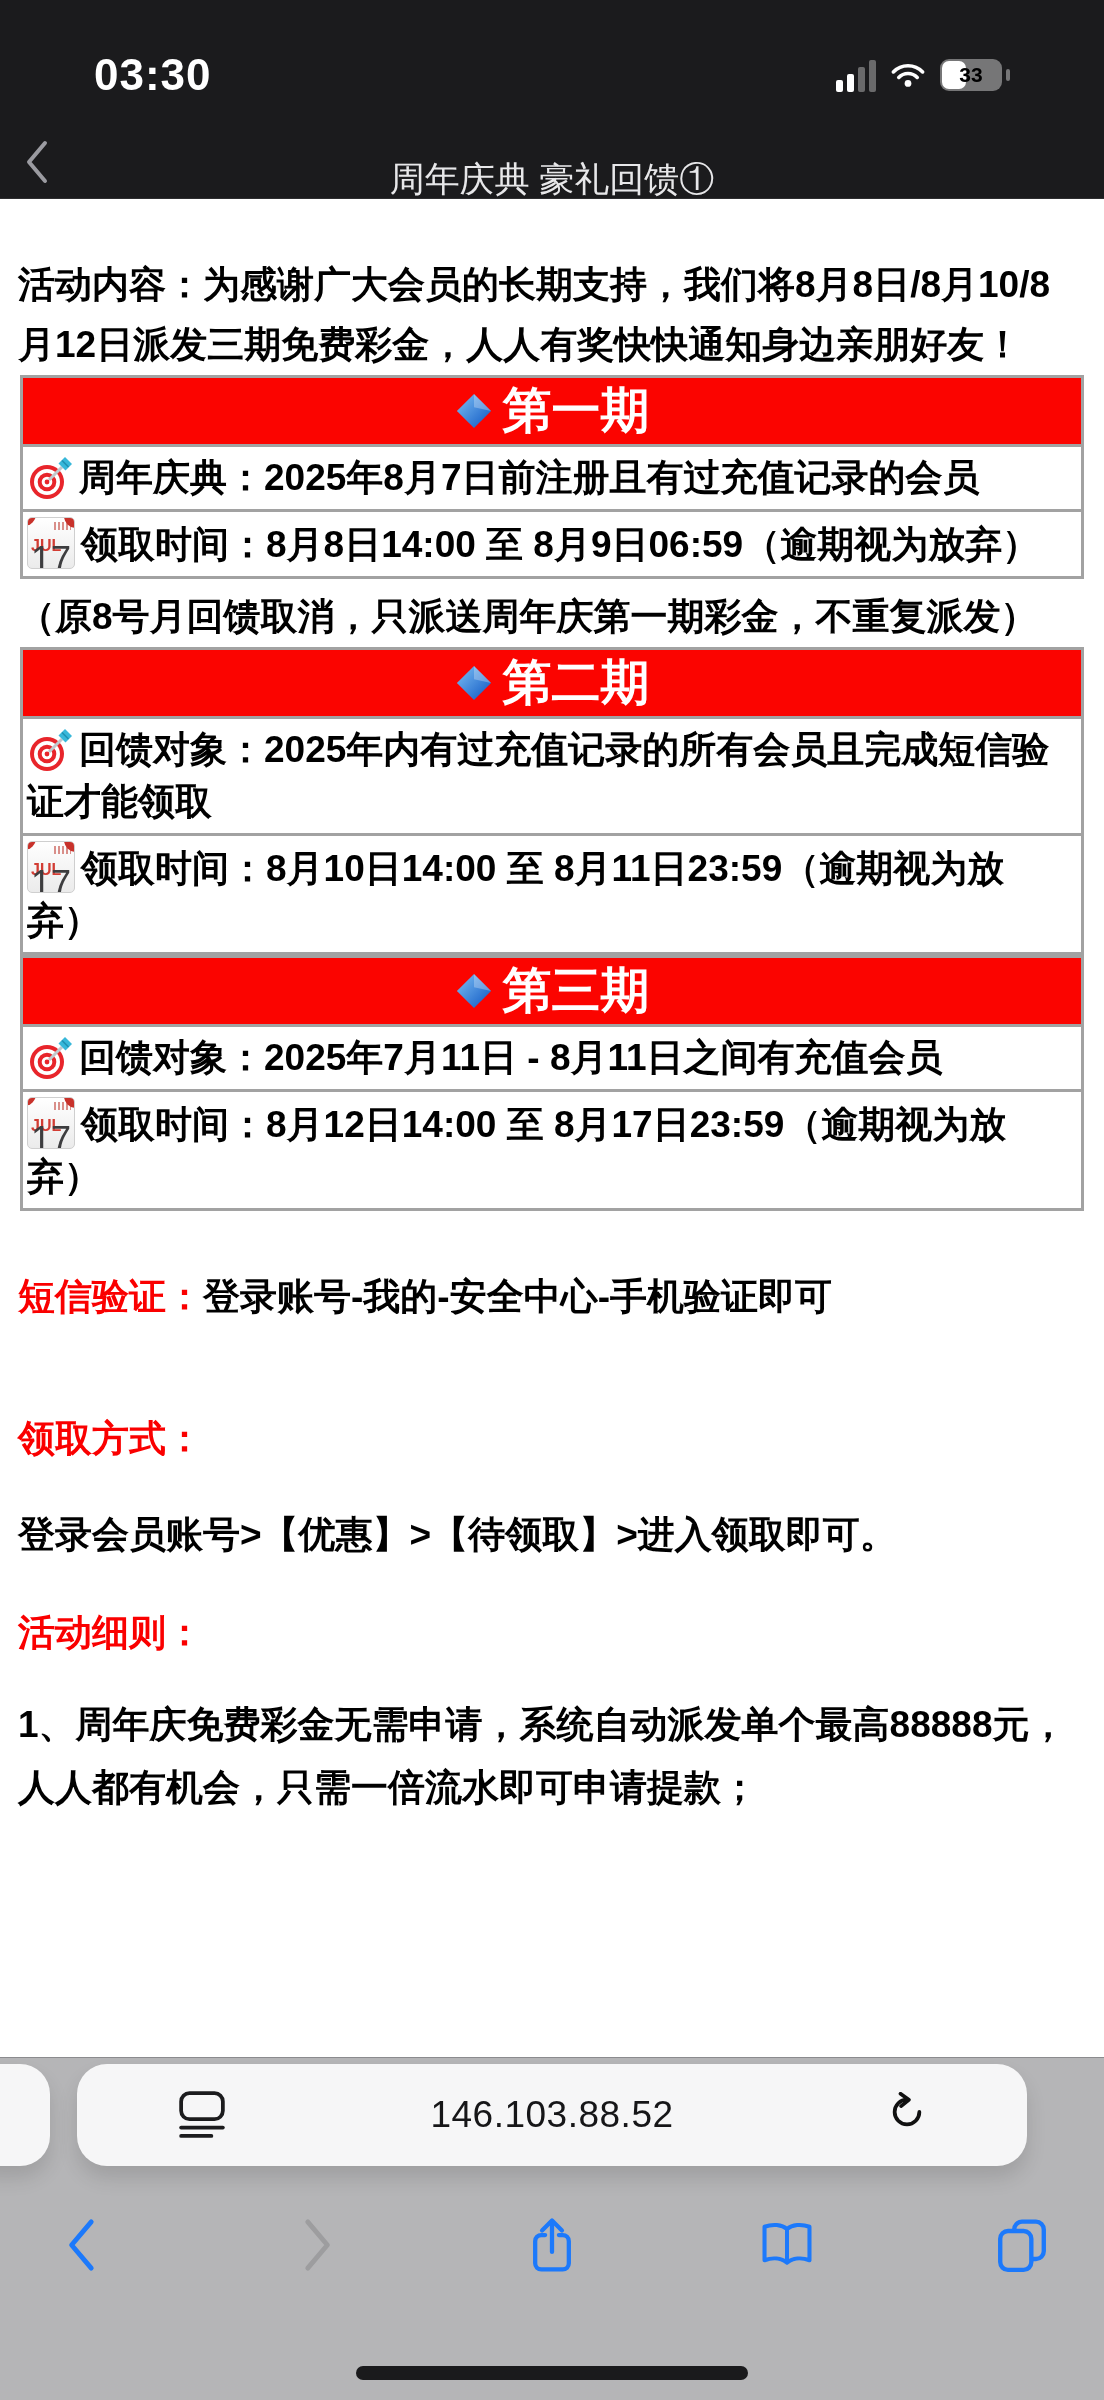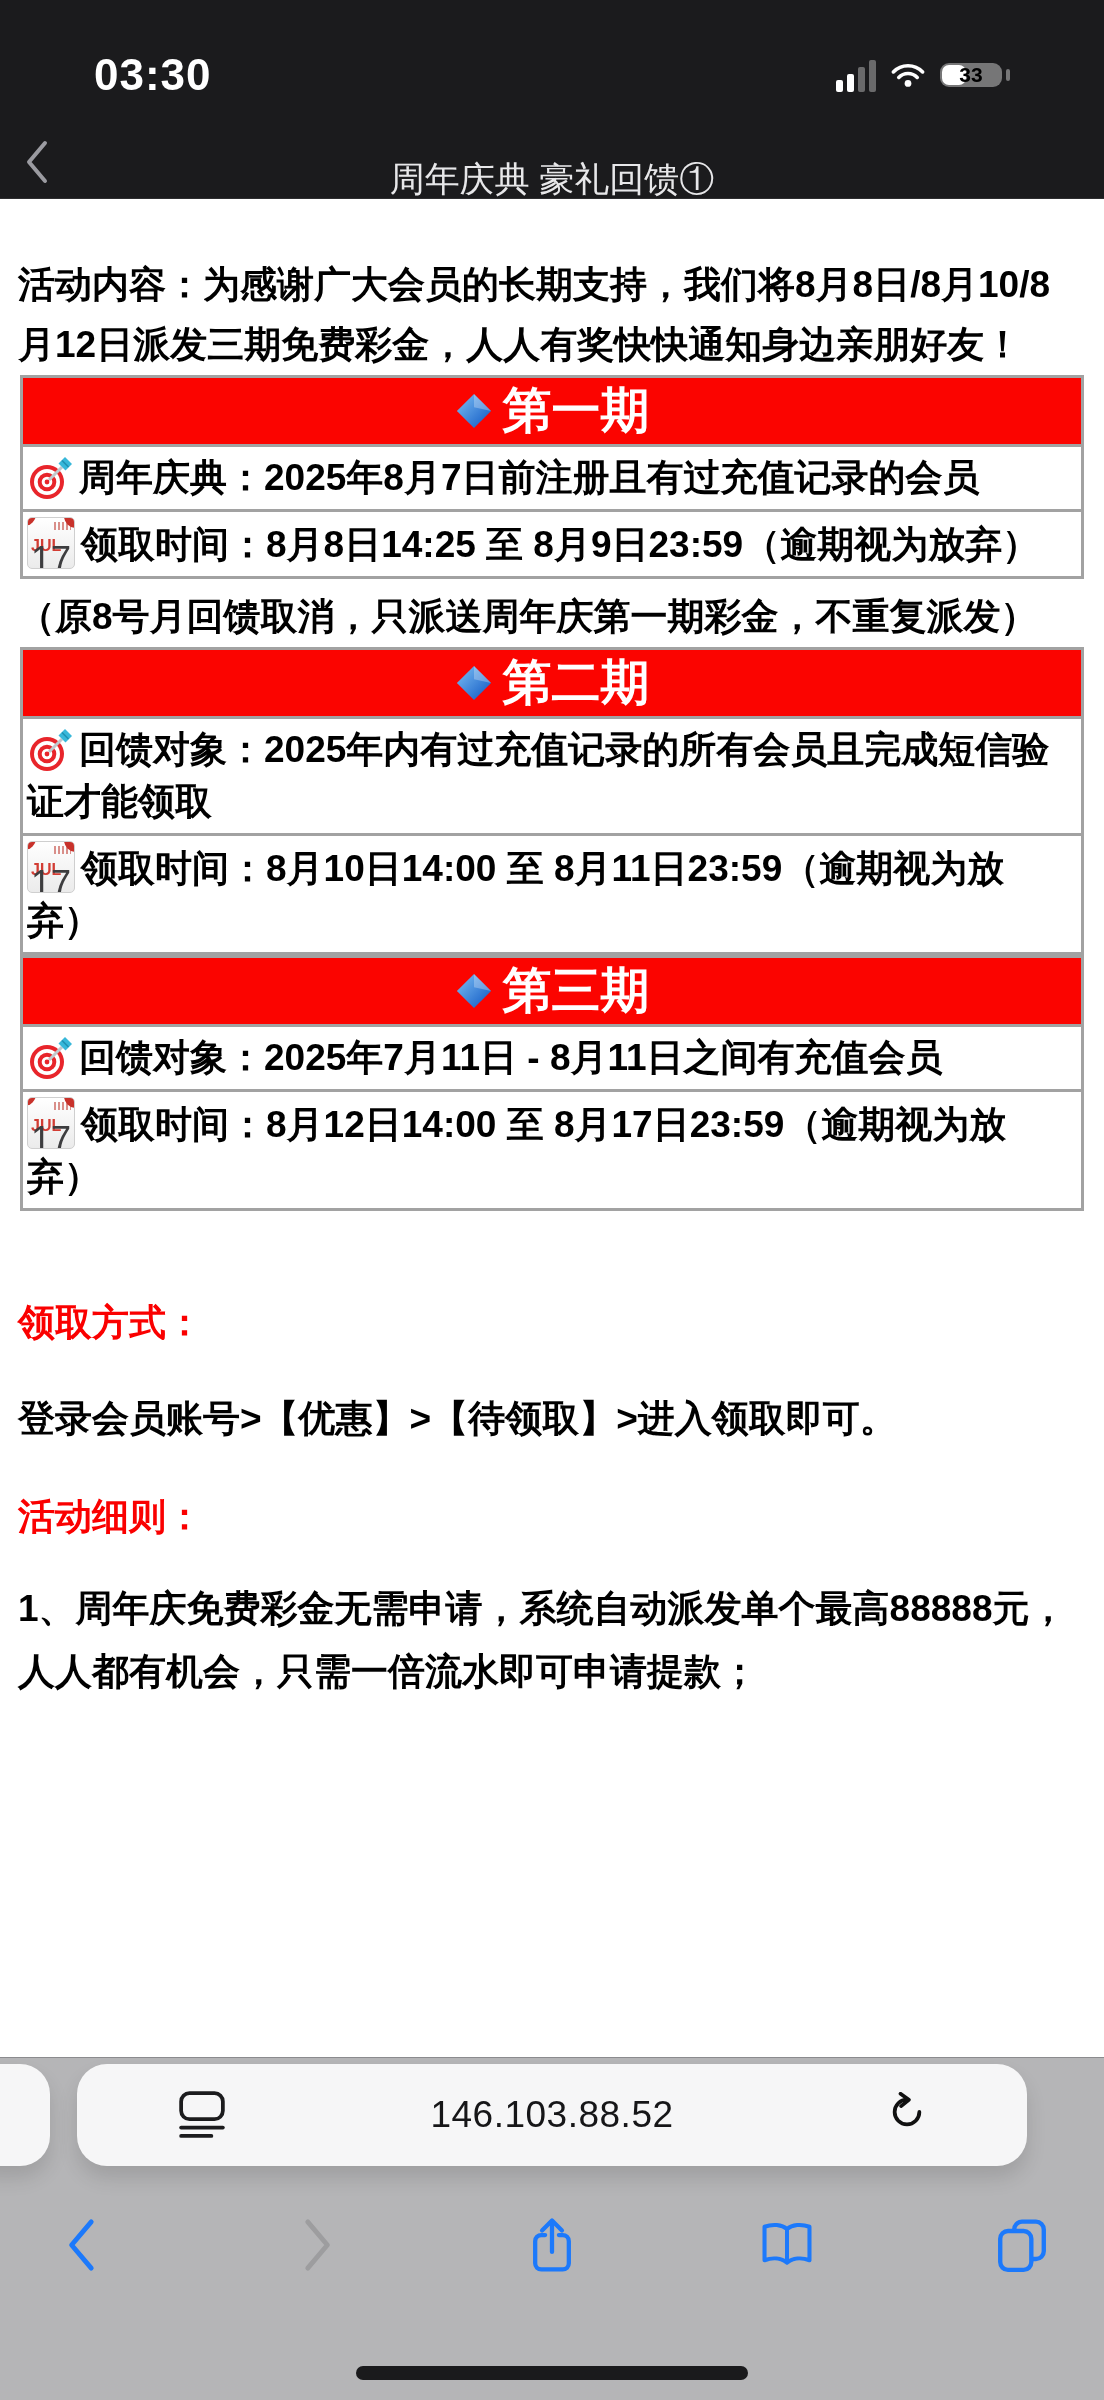--- a/index.html
+++ b/index.html
@@ -10,21 +10,21 @@
   .top-dark{position:absolute;top:0;left:0;width:1104px;height:198px;background:#1b1b1d;
             border-bottom:1px solid #2e2e30;z-index:30;}
   .status-bar{position:absolute;top:0;left:0;right:0;height:128px;}
   .time{position:absolute;left:94px;top:50px;color:#fff;font-size:44px;font-weight:600;letter-spacing:1px;}
   .status-right{position:absolute;right:94px;top:58px;display:flex;align-items:center;gap:14px;}
   .sig{display:flex;align-items:flex-end;gap:4px;height:34px;}
   .sig i{display:block;width:7px;border-radius:2px;background:rgba(255,255,255,0.35);}
   .sig i.lit{background:#fff;}
   .sig i:nth-child(1){height:12px}.sig i:nth-child(2){height:18px}
   .sig i:nth-child(3){height:25px}.sig i:nth-child(4){height:32px}
-  .battery{position:relative;width:62px;height:24px;border-radius:9px;background:rgba(255,255,255,0.4);}
+  .battery{position:relative;width:62px;height:32px;border-radius:9px;background:rgba(255,255,255,0.4);}
   .battery .fill{position:absolute;left:2px;top:2px;bottom:2px;width:38%;background:#fff;border-radius:7px;}
   .battery .pct{position:absolute;inset:0;display:flex;align-items:center;justify-content:center;
                 font-size:21px;font-weight:700;color:#000;}
   .bat-nub{width:4px;height:12px;border-radius:2px;background:rgba(255,255,255,0.4);margin-left:-10px;}
 
   .nav-bar{position:absolute;top:128px;left:0;right:0;height:70px;}
   .nav-back{position:absolute;left:24px;top:8px;width:40px;height:52px;display:flex;align-items:center;}
   .nav-title{position:absolute;left:0;right:0;top:16px;height:70px;display:flex;align-items:center;justify-content:center;
              color:#e7e7e9;font-size:35px;font-weight:500;}
 
@@ -148,21 +148,21 @@
           <path d="M35 6.5 L41.5 13" stroke="#1f90b2" stroke-width="1.6"></path>
         </svg><span>周年庆典：2025年8月7日前注册且有过充值记录的会员</span>
       </td>
           </tr>
       <tr>
             <td>
         <span class="cal">
           <span class="mon">JUL</span><span class="dots"></span>
           <span class="curl"></span><span class="curl2"></span>
           <span class="day">17</span>
-        </span><span>领取时间：8月8日14:25 至 8月9日23:59（逾期视为放弃）</span>
+        </span><span>领取时间：8月8日14:00 至 8月9日06:59（逾期视为放弃）</span>
       </td>
           </tr>
     </tbody>
       </table>
 
     <p class="note pad">（原8号月回馈取消，只派送周年庆第一期彩金，不重复派发）</p>
 
     <table class="phase t2">
       <tbody>
           <tr>
@@ -246,20 +246,21 @@
         <span class="cal">
           <span class="mon">JUL</span><span class="dots"></span>
           <span class="curl"></span><span class="curl2"></span>
           <span class="day">17</span>
         </span><span>领取时间：8月12日14:00 至 8月17日23:59（逾期视为放弃）</span>
       </td>
           </tr>
     </tbody>
       </table>
 
+    <p class="sms-line pad"><span class="red">短信验证：</span><span>登录账号-我的-安全中心-手机验证即可</span></p>
 
     <p class="claim-label pad red">领取方式：</p>
 
     <p class="claim-text pad">登录会员账号&gt;【优惠】&gt;【待领取】&gt;进入领取即可。</p>
 
     <p class="rules-label pad red">活动细则：</p>
 
     <p class="rule1 pad">1、周年庆免费彩金无需申请，系统自动派发单个最高88888元，人人都有机会，只需一倍流水即可申请提款；</p>
   </div>
 

